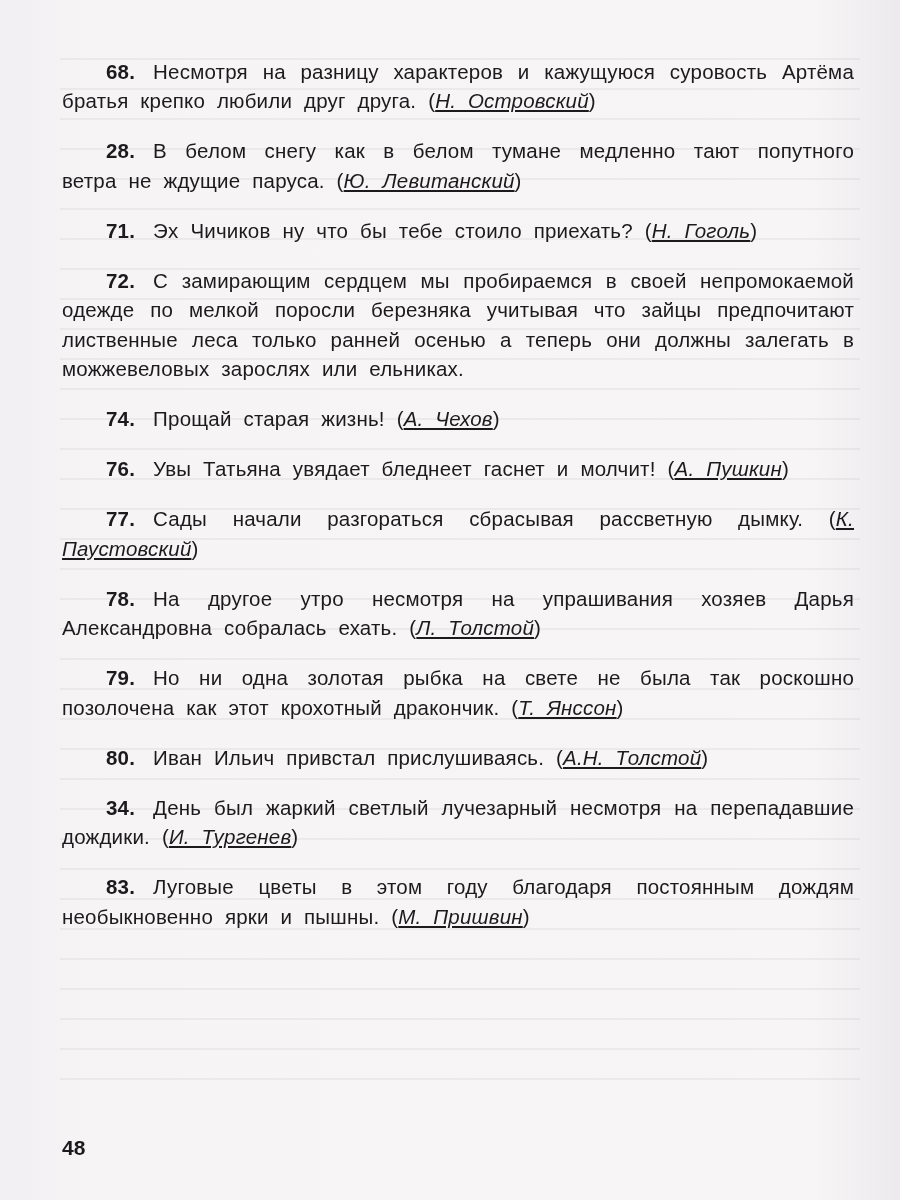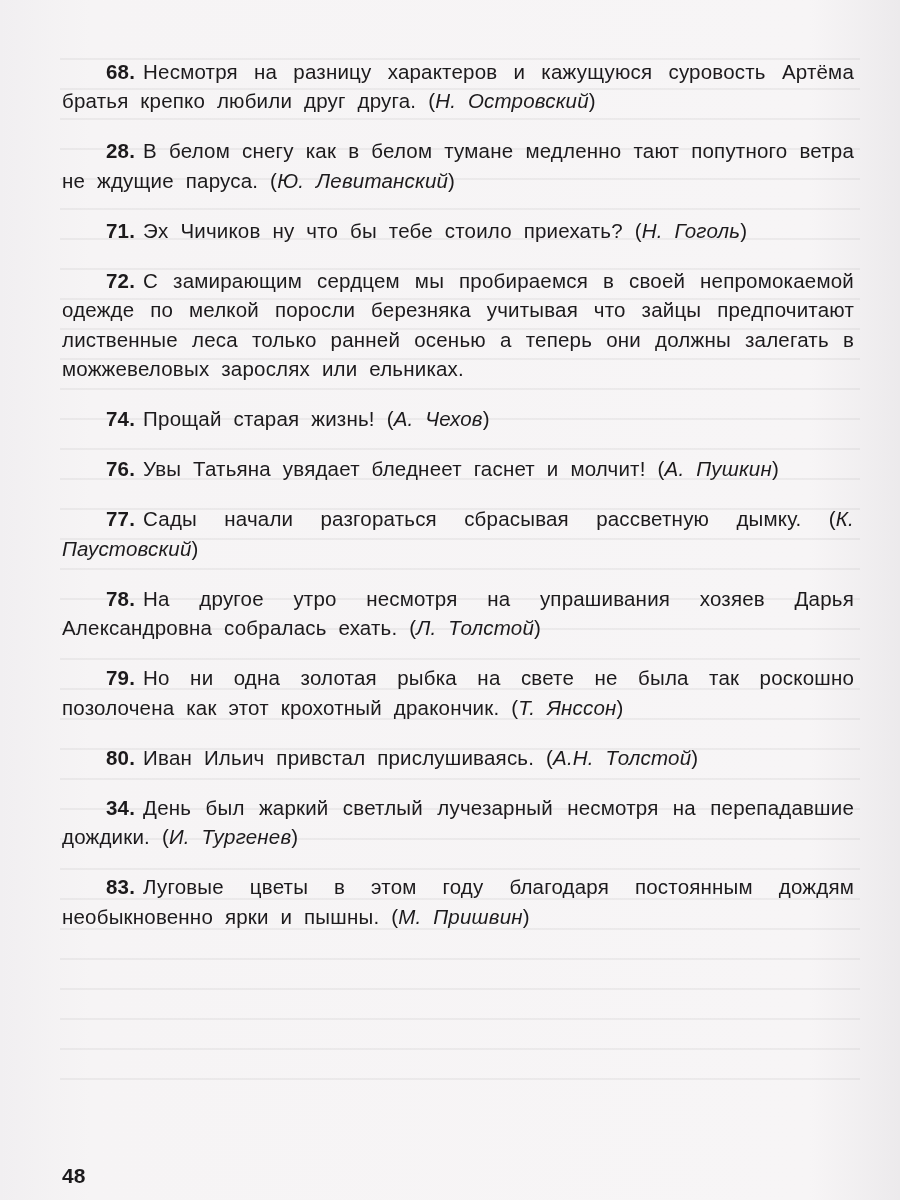--- a/index.html
+++ b/index.html
@@ -24,26 +24,26 @@
       font-size: 20.5px; letter-spacing: 0.2px;
     }
     .item {
       line-height: 29.5px;
       margin-bottom: 7px;
       text-align: justify;
       text-indent: 44px;
       word-spacing: 6px;
       font-stretch: condensed;
     }
-    .num { font-weight: bold; margin-right: 8px; }
-    .author { font-style: italic; }
+    .num { font-weight: bold; margin-right: 18px; }
+    .author { font-style: italic; text-decoration: underline; }
     .paren { font-style: normal; }
     .page-number {
       position: absolute; left: 62px; top: 1136px;
-      font-weight: bold; font-size: 21px; margin-top: 28px;
+      font-weight: bold; font-size: 21px;
     }
   </style>
 </head>
 <body>
 
 <div class="page">
   <div class="ghost"></div>
   <div class="content">
     <p class="item"><span class="num">68.</span><span>Несмотря на разницу характеров и кажущуюся суровость Артёма братья крепко любили друг друга.</span> <span class="paren">(</span><span class="author">Н. Островский</span><span class="paren">)</span></p>
     <p class="item"><span class="num">28.</span><span>В белом снегу как в белом тумане медленно тают попутного ветра не ждущие паруса.</span> <span class="paren">(</span><span class="author">Ю. Левитанский</span><span class="paren">)</span></p>

